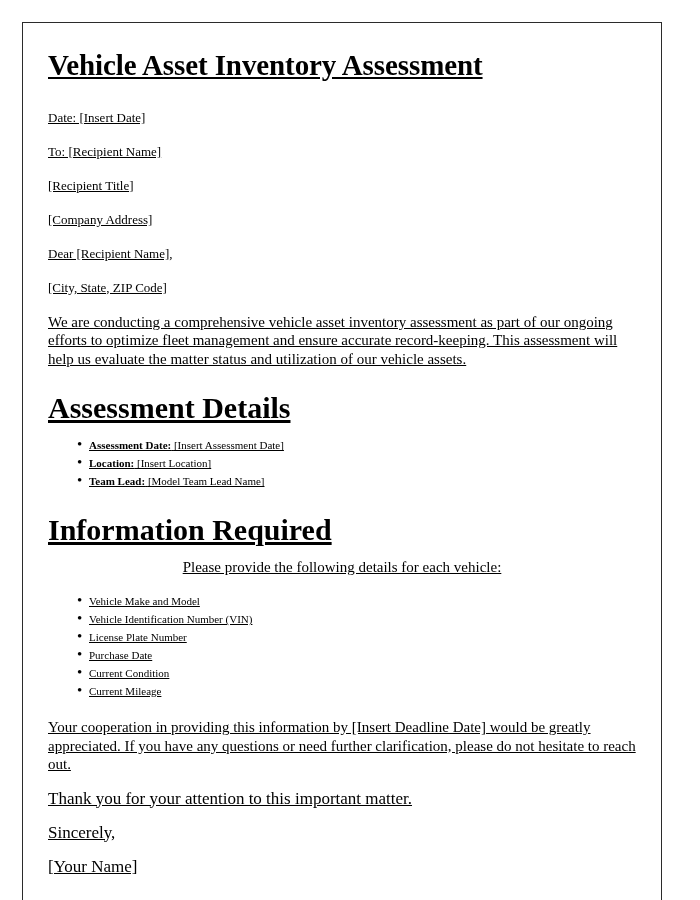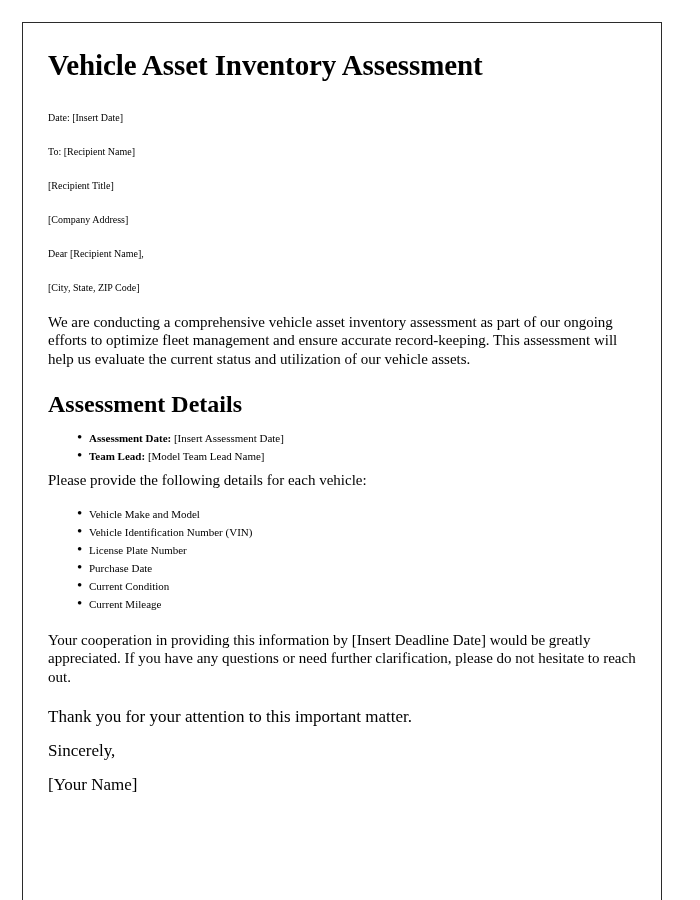--- a/index.html
+++ b/index.html
@@ -23,41 +23,42 @@
     width: 640px;
     min-height: 900px;
     box-sizing: border-box;
     border: 1px solid #2b2b2b;
     background: #ffffff;
     padding: 26px 26px 40px 25px;
   }
 
   .doc-body {
     width: 588px;
+    text-decoration: underline;
   }
 
   .doc-title {
     font-family: "Liberation Serif", "DejaVu Serif", serif;
     font-size: 29px;
     font-weight: bold;
     line-height: 1.16;
     margin: 0 0 26px 0;
     letter-spacing: -0.1px;
   }
 
   .section-heading {
     font-family: "Liberation Serif", "DejaVu Serif", serif;
-    font-size: 24px;
+    font-size: 30px;
     font-weight: bold;
     line-height: 1.2;
     margin: 22px 0 10px 0;
   }
 
   .addr-line {
-    font-size: 10px;
+    font-size: 13px;
     line-height: 18px;
     margin: 0 0 16px 0;
   }
 
   .intro-para {
     font-size: 15px;
     line-height: 18.5px;
     margin: 0 0 8px 0;
     width: 588px;
   }
@@ -85,66 +86,72 @@
     line-height: 18px;
   }
 
   .lbl-bold {
     font-weight: bold;
   }
 
   .closing-para {
     font-size: 15px;
     line-height: 18.5px;
-    margin: 18px 0 22px 0;
+    margin: 18px 0 16px 0;
     width: 588px;
   }
 
   .tight-para {
     font-size: 17px;
     line-height: 18px;
     margin: 0 0 16px 0;
   }
 
   .list-intro {
     font-size: 15px;
     line-height: 18px;
     margin: 0 0 16px 0;
+    text-align: center;
   }
 </style>
 </head>
 <body>
 
 <div class="page-sheet">
   <div class="doc-body">
 
     <h1 class="doc-title">Vehicle Asset Inventory Assessment</h1>
 
     <p class="addr-line">Date: [Insert Date]</p>
     <p class="addr-line">To: [Recipient Name]</p>
     <p class="addr-line">[Recipient Title]</p>
     <p class="addr-line">[Company Address]</p>
     <p class="addr-line">Dear [Recipient Name],</p>
     <p class="addr-line">[City, State, ZIP Code]</p>
 
-    <p class="intro-para">We are conducting a comprehensive vehicle asset inventory assessment as part of our ongoing efforts to optimize fleet management and ensure accurate record-keeping. This assessment will help us evaluate the current status and utilization of our vehicle assets.</p>
+    <p class="intro-para">We are conducting a comprehensive vehicle asset inventory assessment as part of our ongoing efforts to optimize fleet management and ensure accurate record-keeping. This assessment will help us evaluate the matter status and utilization of our vehicle assets.</p>
 
     <h2 class="section-heading">Assessment Details</h2>
 
     <ul class="doc-list">
       <li>
         <span class="lbl-bold">Assessment Date:</span>
         <span>[Insert Assessment Date]</span>
       </li>
       <li>
+        <span class="lbl-bold">Location:</span>
+        <span>[Insert Location]</span>
+      </li>
+      <li>
         <span class="lbl-bold">Team Lead:</span>
         <span>[Model Team Lead Name]</span>
       </li>
     </ul>
 
+    <h2 class="section-heading">Information Required</h2>
 
     <p class="list-intro">Please provide the following details for each vehicle:</p>
 
     <ul class="doc-list">
       <li>Vehicle Make and Model</li>
       <li>Vehicle Identification Number (VIN)</li>
       <li>License Plate Number</li>
       <li>Purchase Date</li>
       <li>Current Condition</li>
       <li>Current Mileage</li>

